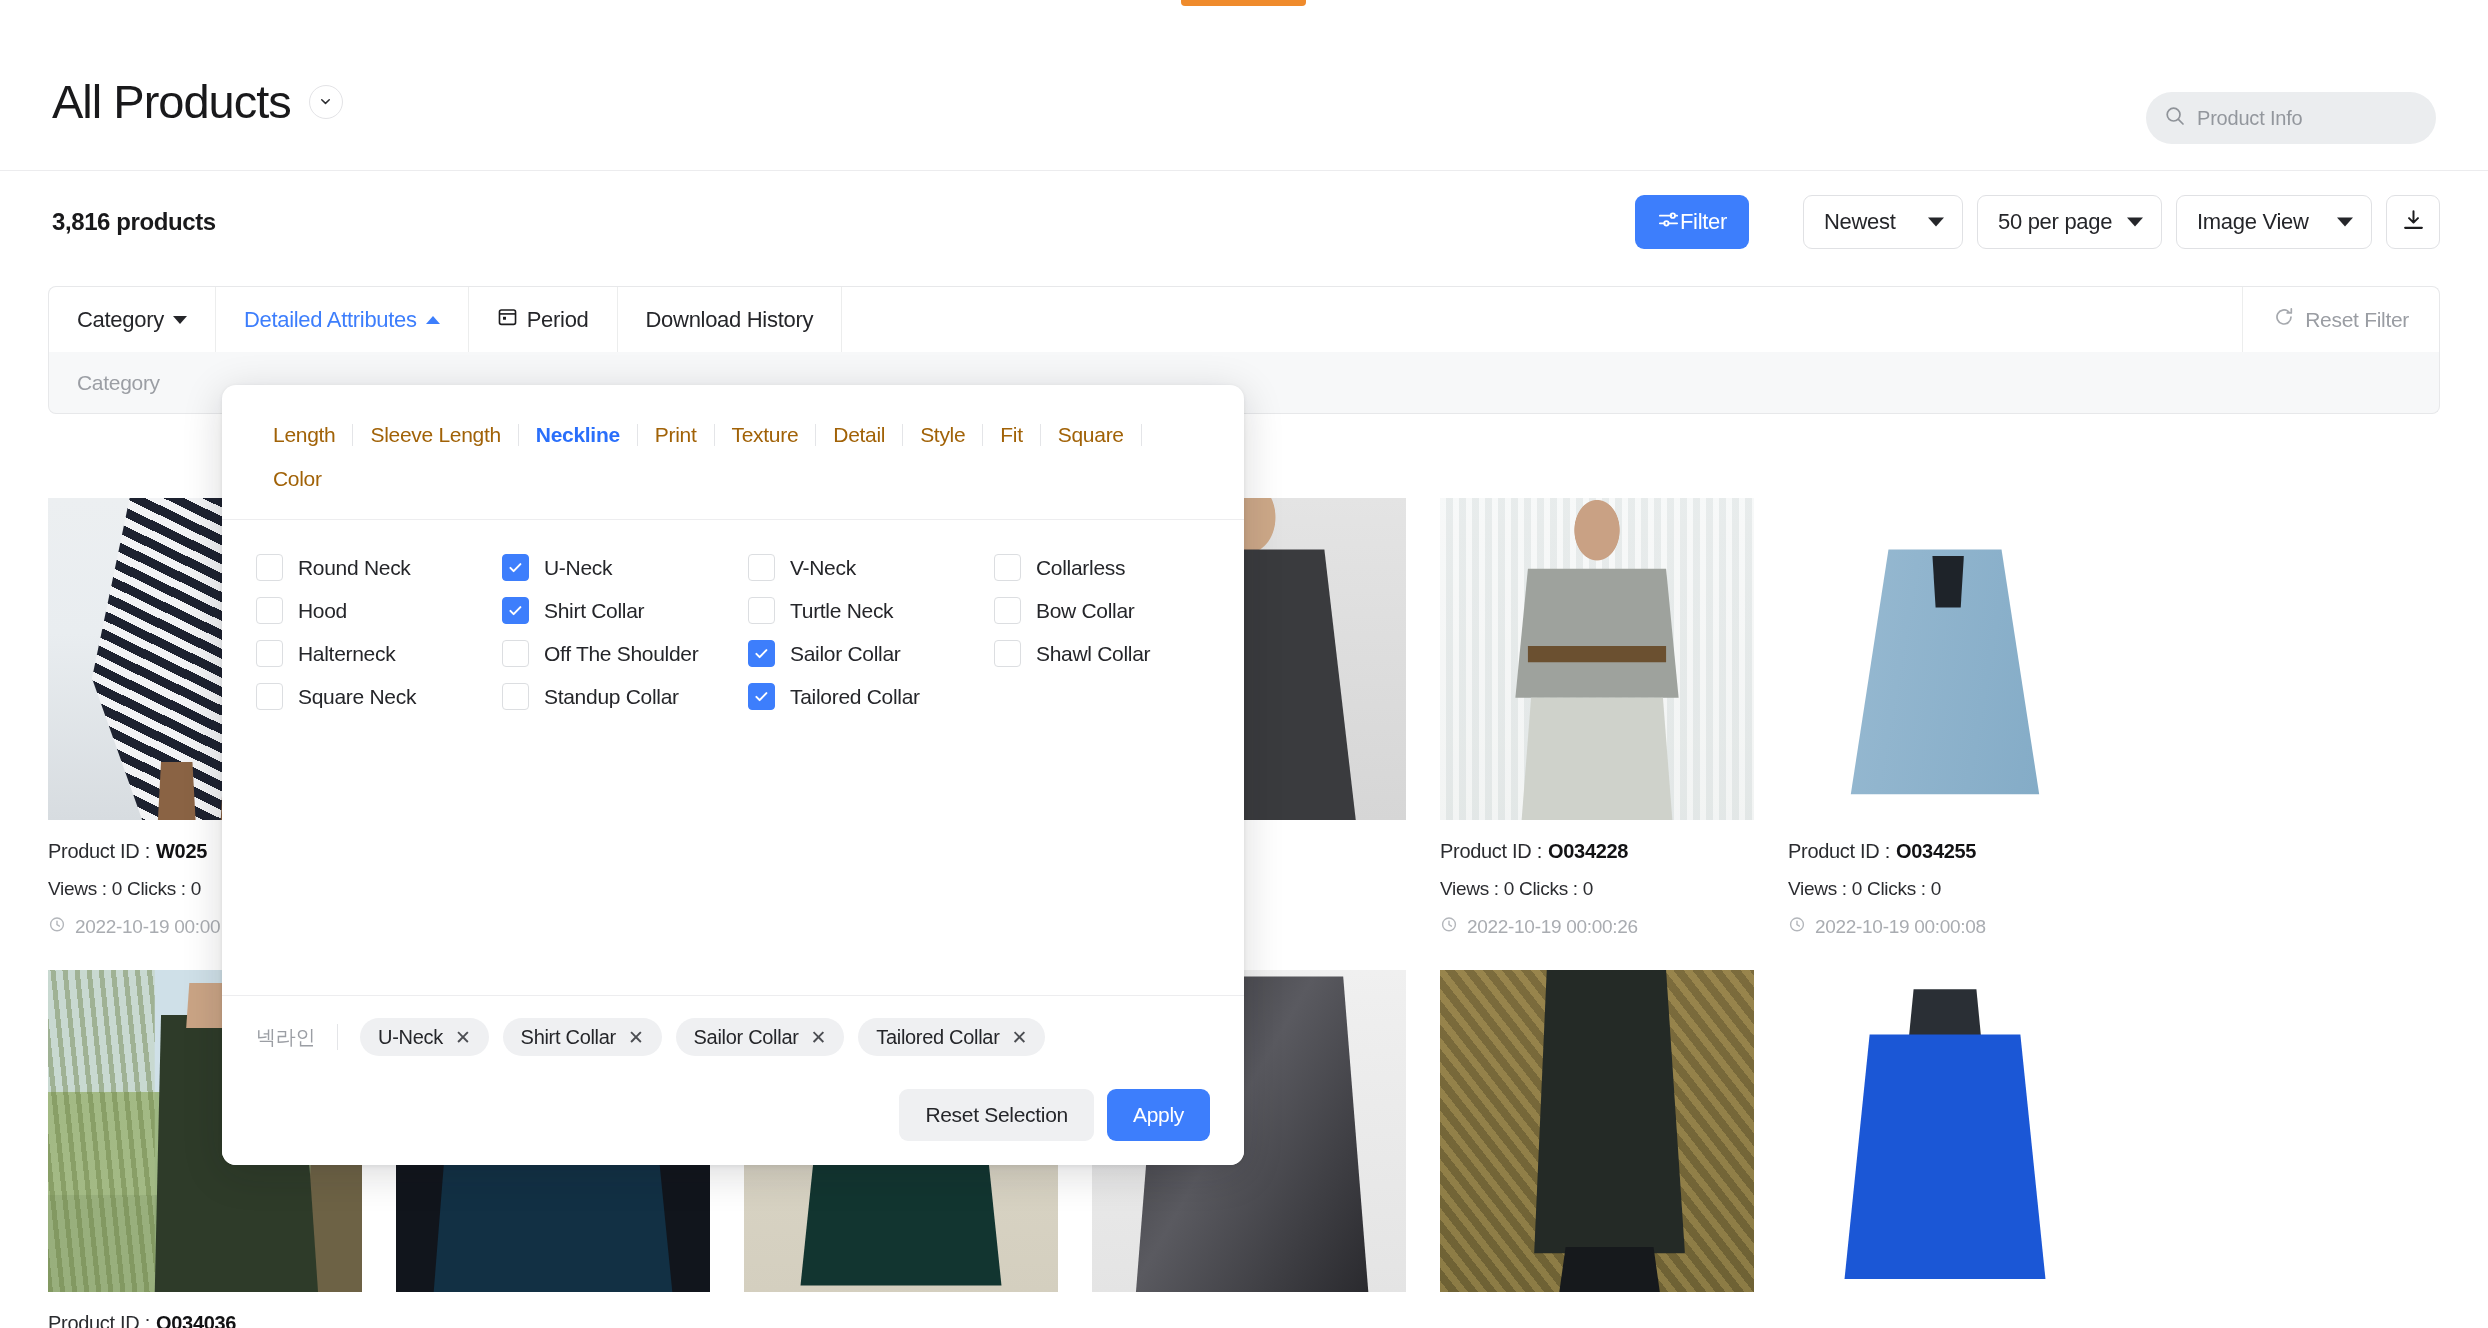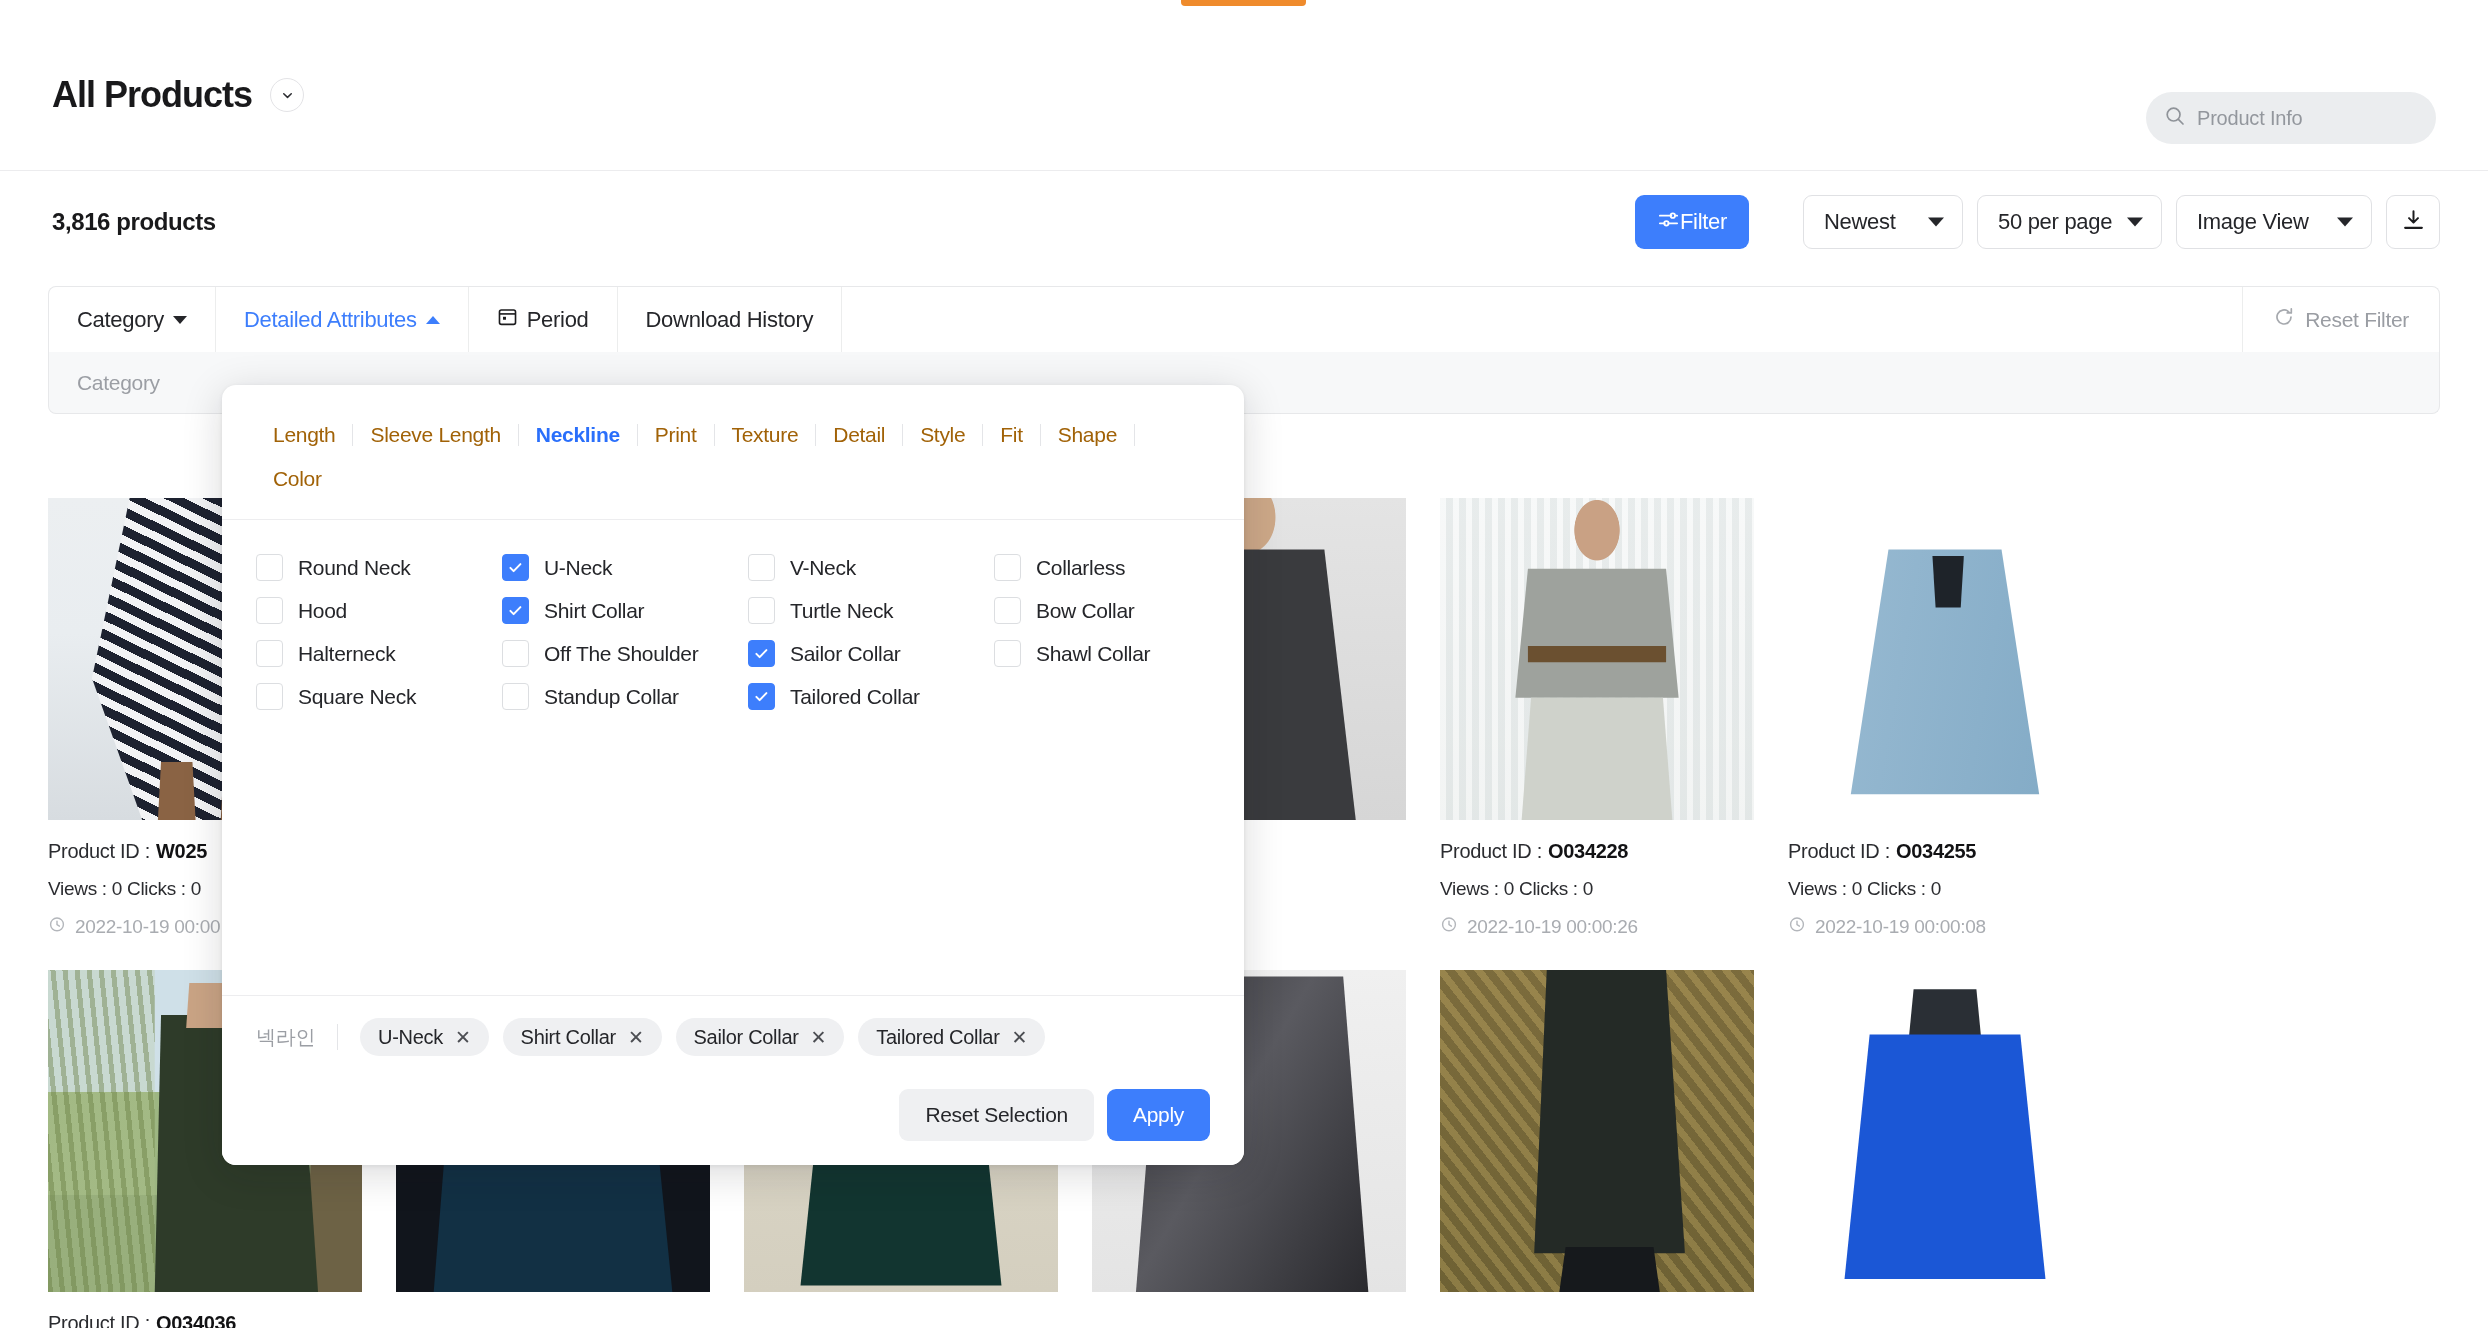--- a/index.html
+++ b/index.html
@@ -21,21 +21,21 @@
 
   
   .header {
     position: absolute; left: 0; top: 16px; width: 2488px; height: 155px;
     border-bottom: 1px solid #ececee;
   }
   .page-title-wrap {
     position: absolute; left: 52px; top: 58px;
     display: flex; align-items: center; gap: 18px;
   }
-  .page-title { font-size: 36px; font-weight: 700; letter-spacing: -1px; color: #19191b; }
+  .page-title { font-size: 47px; font-weight: 400; letter-spacing: -1px; color: #19191b; }
   .title-chevron {
     width: 34px; height: 34px; border: 1px solid #e3e3e6; border-radius: 50%;
     display: flex; align-items: center; justify-content: center;
     background: #fff;
   }
   .title-chevron svg { display:block; }
 
   .search-box {
     position: absolute; right: 52px; top: 76px;
     width: 290px; height: 52px;
@@ -499,21 +499,21 @@
       <div class="ptab">Print</div>
       <div class="ptab-sep"></div>
       <div class="ptab">Texture</div>
       <div class="ptab-sep"></div>
       <div class="ptab">Detail</div>
       <div class="ptab-sep"></div>
       <div class="ptab">Style</div>
       <div class="ptab-sep"></div>
       <div class="ptab">Fit</div>
       <div class="ptab-sep"></div>
-      <div class="ptab">Shape</div>
+      <div class="ptab">Square</div>
       <div class="ptab-sep"></div>
       <div style="flex-basis:100%;height:0;"></div>
       <div class="ptab">Color</div>
     </div>
 
     <div class="panel-divider"></div>
 
     <div class="checkgrid">
 
       <div class="chk-item">

